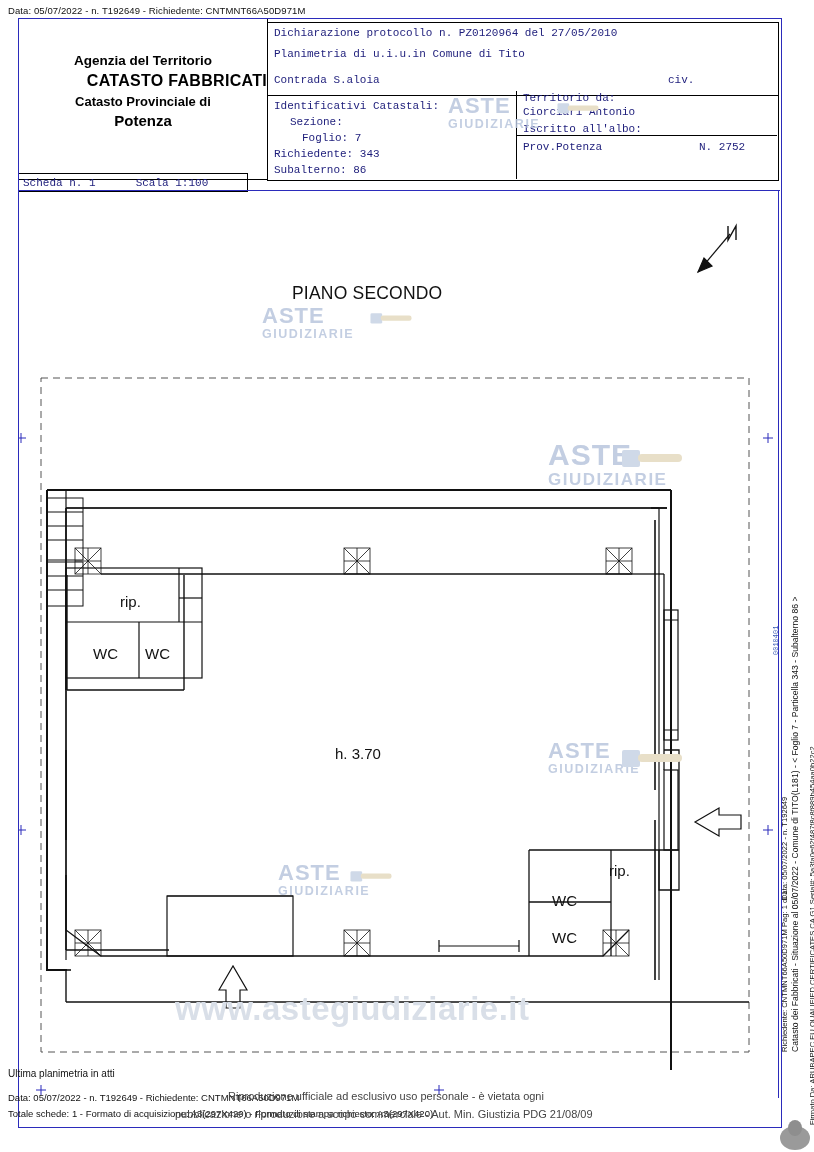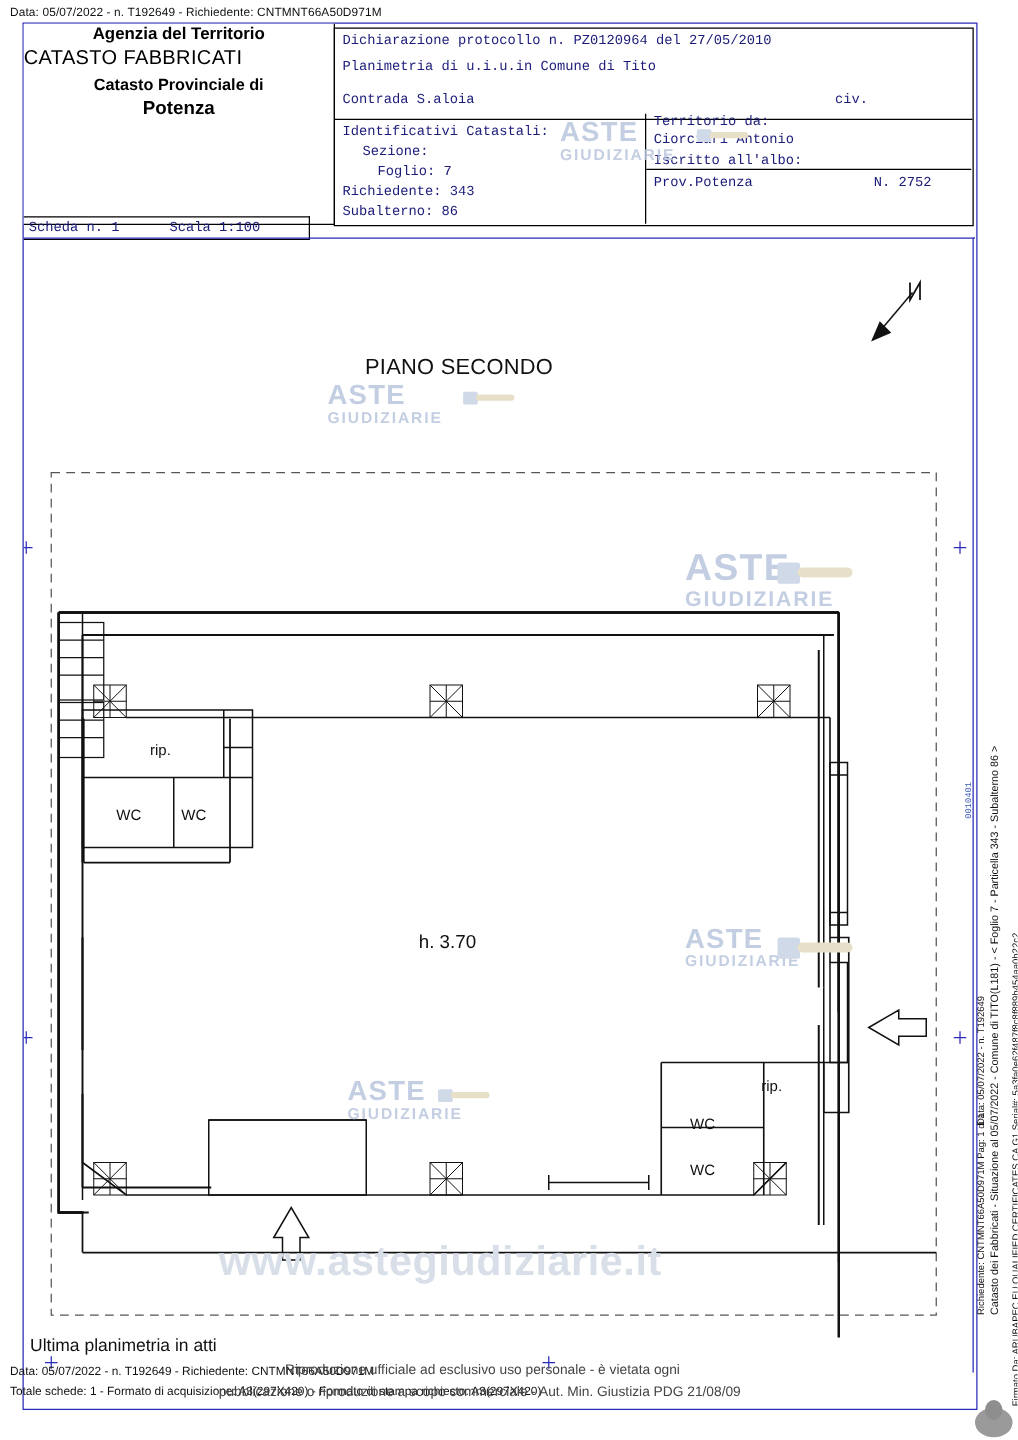--- a/index.html
+++ b/index.html
@@ -23,22 +23,22 @@
     left:18px;top:18px;width:762px;height:1108px;
     border:1px solid #2b2bbb;
   }
 
   
   .hdr-left{
     left:19px;top:19px;width:248px;height:160px;
     border-right:1px solid #000;border-bottom:1px solid #000;
     background:#fff;
   }
-  .hdr-left .l1{font-size:13.5px;font-weight:bold;text-align:center;}
-  .hdr-left .l2{font-size:16px;font-weight:normal;text-align:left;margin-top:4px;letter-spacing:0.3px;}
+  .hdr-left .l1{font-size:13.5px;font-weight:bold;text-align:center;margin-top:34px;}
+  .hdr-left .l2{font-size:16px;font-weight:bold;text-align:right;margin-top:4px;letter-spacing:0.3px;}
   .hdr-left .l3{font-size:13px;font-weight:bold;text-align:center;margin-top:4px;}
   .hdr-left .l4{font-size:15px;font-weight:bold;text-align:center;margin-top:3px;}
 
   .hdr-right{
     left:267px;top:22px;width:510px;height:157px;
     border:1px solid #000;
     font-family:"Liberation Mono", monospace;
     font-size:11px;
     color:#1c1c7a;
   }
@@ -69,21 +69,21 @@
   }
 
   .piano-title{
     left:292px;top:283px;font-size:17.5px;color:#111;letter-spacing:0.2px;
   }
   .h-label{
     left:335px;top:745px;font-size:15px;color:#111;
   }
 
   
-  .rlabel{font-size:12px;color:#111;}
+  .rlabel{font-size:15px;color:#111;}
 
   
   .wm{
     position:absolute;
     color:#b9c6dd;
     font-family:"Liberation Sans", sans-serif;
     font-weight:bold;
     pointer-events:none;
     opacity:.85;
   }
@@ -121,21 +121,21 @@
   .vblue{
     position:absolute;transform-origin:left top;transform:rotate(-90deg);
     white-space:nowrap;font-size:7px;color:#3b5bb5;font-family:"Liberation Mono",monospace;
   }
 
   
   .foot{font-size:9.5px;color:#111;}
   .foot-center{font-size:11px;color:#111;}
   .foot-blue{color:#444;}
 
-  .ultima{left:8px;top:1068px;font-size:14px;color:#111;margin-left:16px;}
+  .ultima{left:8px;top:1068px;font-size:10px;color:#111;}
 
   svg{display:block;}
 </style>
 </head>
 <body>
 
 <div class="abs top-line">Data: 05/07/2022 - n. T192649 - Richiedente: CNTMNT66A50D971M</div>
 
 <div class="abs sheet-frame"></div>
 

